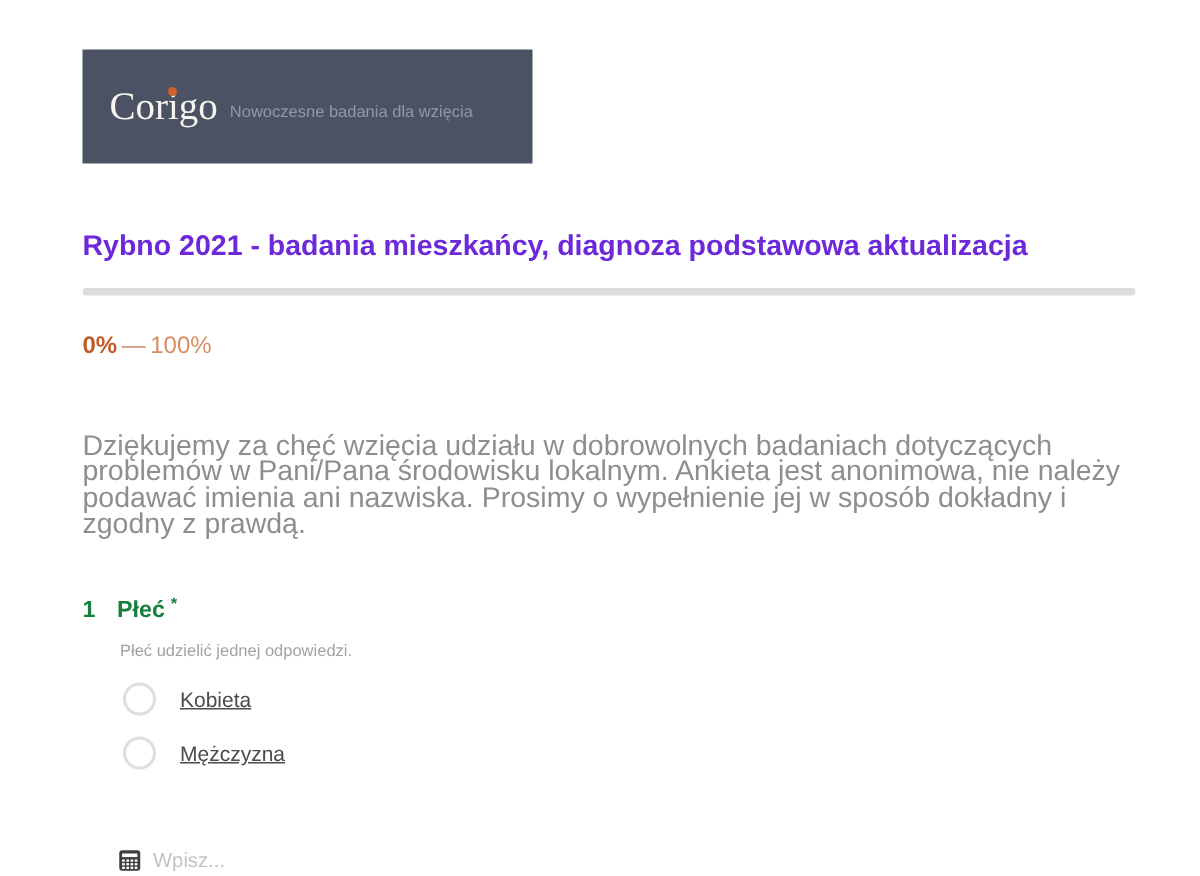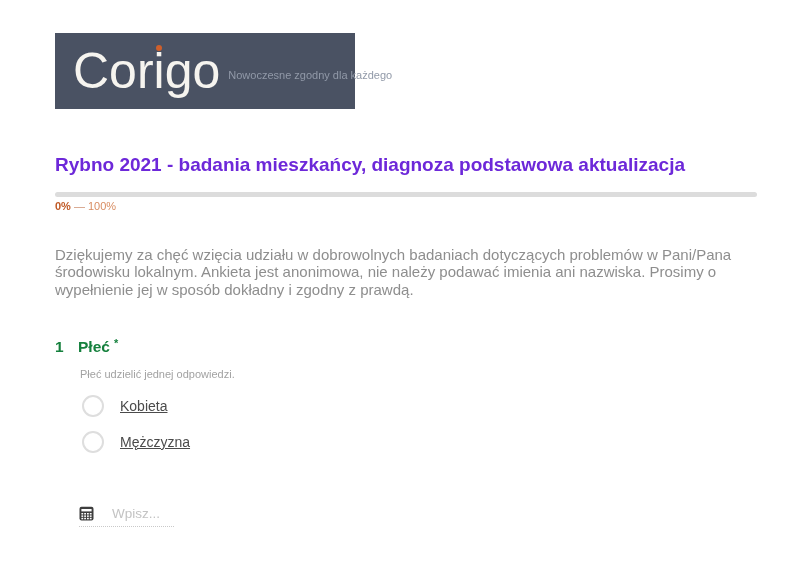--- a/index.html
+++ b/index.html
@@ -13,22 +13,22 @@
   .page { padding: 33px 43px 0 55px; }
 
   
   .logo {
     width: 300px; height: 76px;
     background: #4a5263;
     display: flex; align-items: center;
     padding-left: 18px;
   }
   .brand {
-    font-family: Liberation Sans, sans-serif;
-    font-size: 50px; line-height: 1;
+    font-family: Liberation Serif, serif;
+    font-size: 26px; line-height: 1;
     color: #f6f4ef;
     white-space: nowrap;
   }
   .brand-i { position: relative; }
   .brand-i::after {
     content: ""; position: absolute;
     left: 48%; transform: translateX(-50%);
     top: 2px; width: 6px; height: 6px;
     border-radius: 50%;
     background: #cf5f2b;
@@ -41,29 +41,29 @@
 
   
   h1.title {
     margin: 44px 0 0; font-size: 19px; line-height: 24px;
     font-weight: bold; color: #6d28d9;
   }
   .track {
     margin-top: 15px; width: 702px; height: 5px;
     border-radius: 3px; background: #dcdcdc;
   }
-  .plabels { margin-top: 3px; font-size: 11px; line-height: 13px; }
+  .plabels { margin-top: 27px; font-size: 16px; line-height: 13px; }
   .p0   { color: #c05a26; font-weight: bold; }
   .psep { color: #cf9274; margin: 0 3px; }
   .p100 { color: #d88c61; }
 
   
   .intro {
-    margin: 33px 0 0; width: 692px;
-    font-size: 15px; line-height: 17.3px;
+    margin: 52px 0 0; width: 692px;
+    font-size: 19px; line-height: 17.3px;
     color: #8e8e8e;
   }
 
   
   .q { margin-top: 39px; }
   .q.q2 { margin-top: 53px; }
   .qhead { font-size: 15.5px; line-height: 20px; font-weight: bold; color: #15803d; }
   .qnum { display: inline-block; width: 23px; }
   .req { font-size: 11px; position: relative; top: -5px; margin-left: 4px; }
   .qhint { margin: 10px 0 0 25px; font-size: 11px; line-height: 13px; color: #a2a2a2; }
@@ -83,34 +83,34 @@
   
   .inputwrap {
     margin: 17px 0 0 24px; width: 95px;
     display: flex; align-items: center;
     padding-bottom: 5px;
     border-bottom: 1px dotted #c9c9c9;
   }
   .calc-icon { flex: 0 0 15px; display: block; }
   .ageinput {
     border: none; outline: none; padding: 0;
-    margin-left: 18px; width: 70px;
+    margin-left: 8px; width: 70px;
     font-size: 13.5px; font-family: "Liberation Sans", sans-serif;
     color: #4b4b4b; background: transparent;
   }
   .ageinput::placeholder { color: #c3c3c3; opacity: 1; }
 </style>
 </head>
 <body>
 
 <div class="page">
 
   <header class="logo">
     <span class="brand"><span>Cor</span><span class="brand-i">i</span><span>go</span></span>
-    <span class="tagline">Nowoczesne zgodny dla każdego</span>
+    <span class="tagline">Nowoczesne badania dla wzięcia</span>
   </header>
 
   <h1 class="title">Rybno 2021 - badania mieszkańcy, diagnoza podstawowa aktualizacja</h1>
 
   <div class="track"></div>
   <div class="plabels">
     <span class="p0">0%</span><span class="psep">—</span><span class="p100">100%</span>
   </div>
 
   <p class="intro">Dziękujemy za chęć wzięcia udziału w dobrowolnych badaniach dotyczących problemów w Pani/Pana środowisku lokalnym. Ankieta jest anonimowa, nie należy podawać imienia ani nazwiska. Prosimy o wypełnienie jej w sposób dokładny i zgodny z prawdą.</p>

